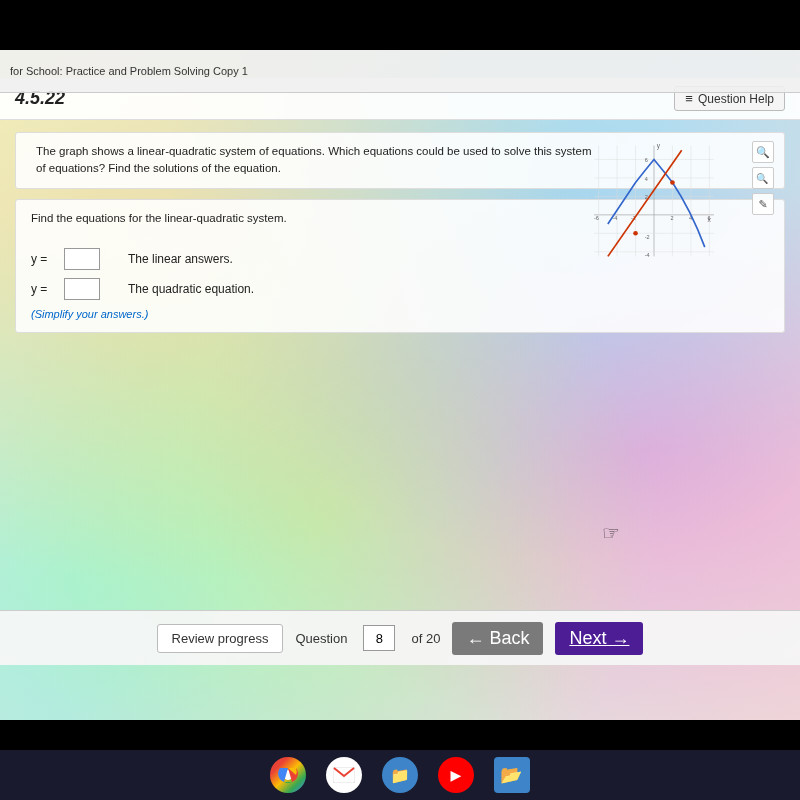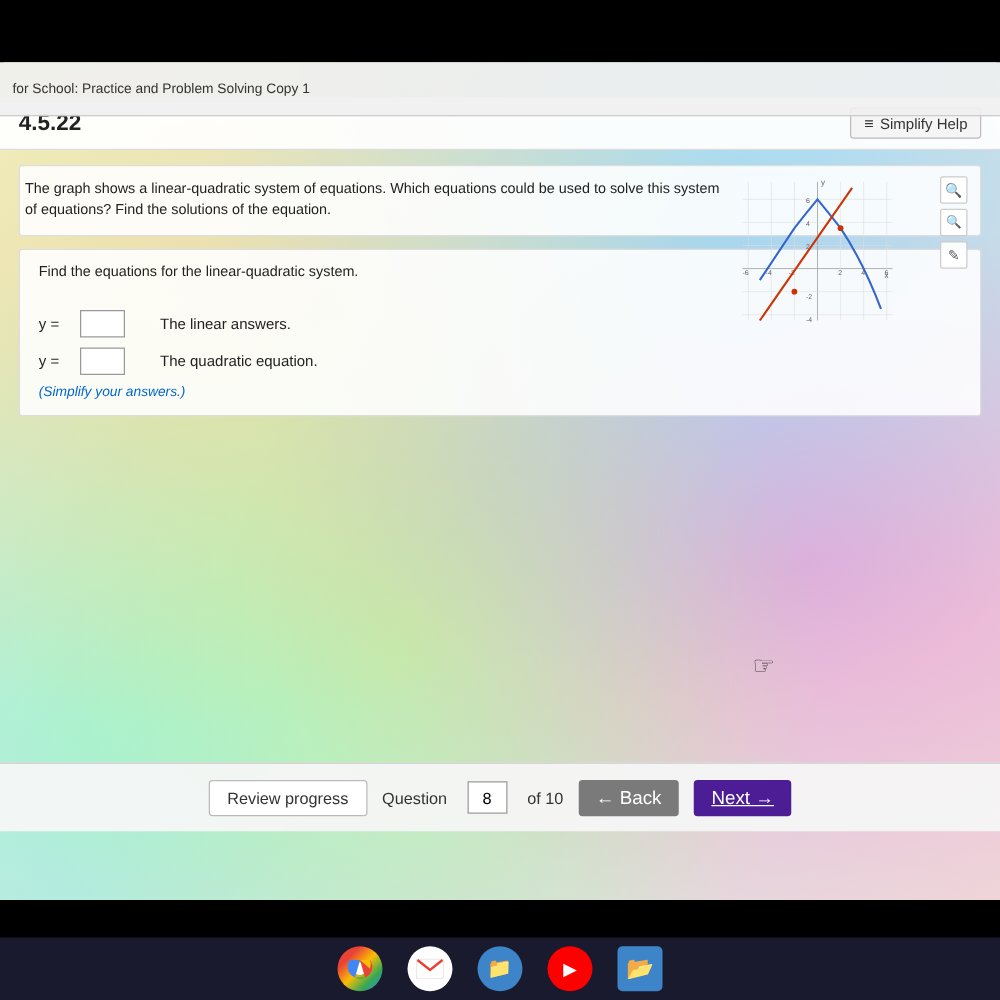--- a/index.html
+++ b/index.html
@@ -76,20 +76,21 @@
       align-items: center;
       justify-content: space-between;
       padding: 0 15px;
       z-index: 10;
     }
 
     .question-number {
       font-size: 18px;
       font-weight: bold;
       color: #222;
+      font-style: italic;
     }
 
     .question-help-btn {
       background: #f5f5f5;
       border: 1px solid #bbb;
       border-radius: 3px;
       padding: 4px 10px;
       font-size: 12px;
       cursor: pointer;
       display: flex;
@@ -108,21 +109,21 @@
       left: 0;
       right: 0;
       bottom: 0;
       padding: 12px 15px;
     }
 
     .problem-section {
       background: rgba(255,255,255,0.88);
       border: 1px solid #ddd;
       border-radius: 3px;
-      padding: 10px 4px;
+      padding: 10px 20px;
       margin-bottom: 10px;
       position: relative;
     }
 
     .problem-text {
       font-size: 11.5px;
       color: #222;
       line-height: 1.5;
       max-width: 560px;
     }
@@ -245,21 +246,21 @@
       border: 1px solid #999;
       text-align: center;
       font-size: 13px;
     }
 
     .nav-btn {
       background: #5a9fd4;
       border: none;
       border-radius: 3px;
       padding: 6px 14px;
-      font-size: 15px;
+      font-size: 18px;
       cursor: pointer;
       color: #fff;
       display: flex;
       align-items: center;
       gap: 4px;
     }
 
     .nav-btn.back {
       background: #7a7a7a;
     }
@@ -326,21 +327,21 @@
   <div class="top-bar">
     <span class="top-bar-text">for School: Practice and Problem Solving Copy 1</span>
   </div>
 
   <div class="content-area">
 
     <div class="question-header">
       <span class="question-number">4.5.22</span>
       <button class="question-help-btn">
         <span class="icon">≡</span>
-        <span>Simplify Help</span>
+        <span>Question Help</span>
       </button>
     </div>
 
     <div class="question-body">
 
       <div class="problem-section">
         <p class="problem-text">The graph shows a linear-quadratic system of equations. Which equations could be used to solve this system of equations? Find the solutions of the equation.</p>
 
         <div class="graph-container">
           <svg class="graph-svg" viewBox="-70 -80 140 130">
@@ -415,21 +416,21 @@
       </div>
 
       <div class="cursor-area">☞</div>
     </div>
 
     <div class="bottom-bar">
       <button class="review-btn">Review progress</button>
       <div class="question-counter">
         <span>Question</span>
         <input class="question-num-input" type="text" value="8" style="">
-        <span>of 10</span>
+        <span>of 20</span>
       </div>
       <button class="nav-btn back">← Back</button>
       <button class="nav-btn next">Next →</button>
     </div>
   </div>
 </div>
 
 <div class="taskbar">
   <div class="taskbar-icon chrome">
     <svg width="22" height="22" viewBox="0 0 22 22">

